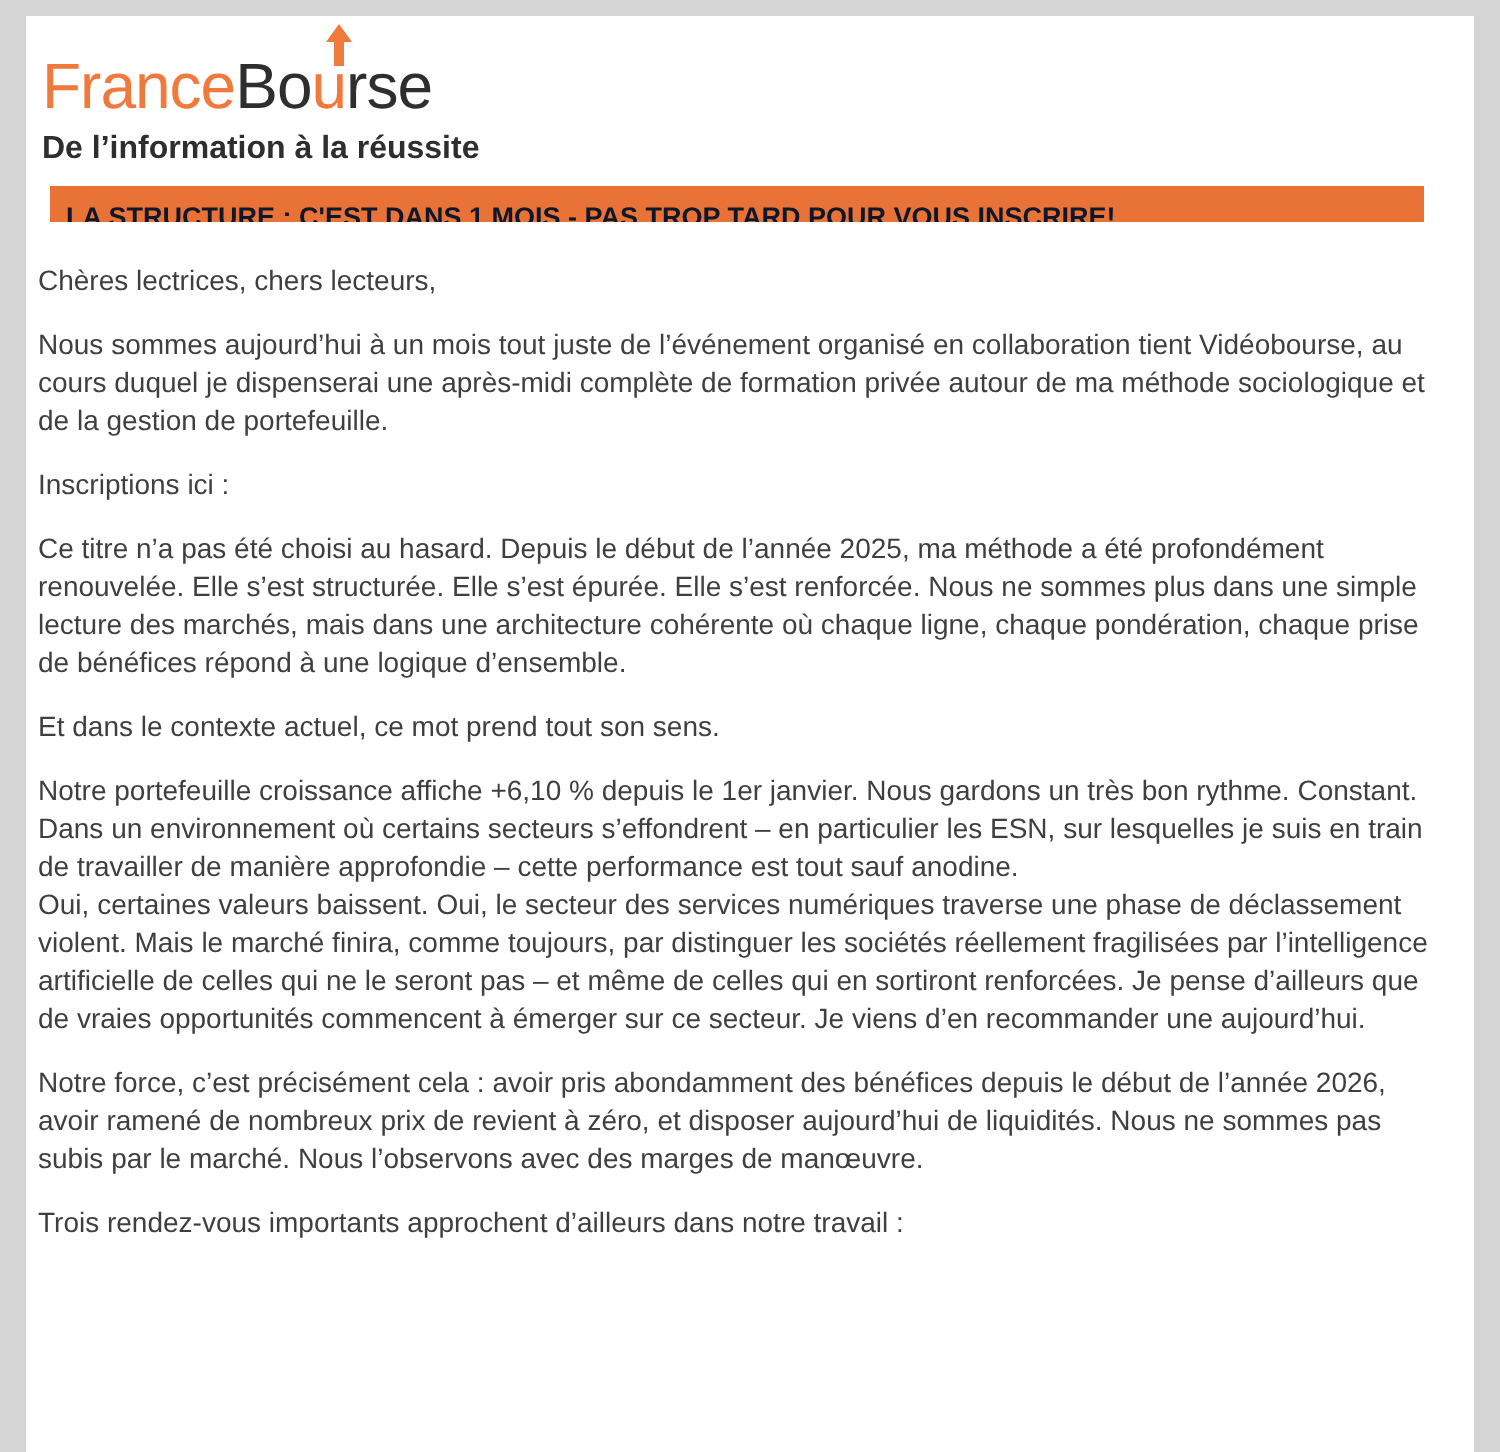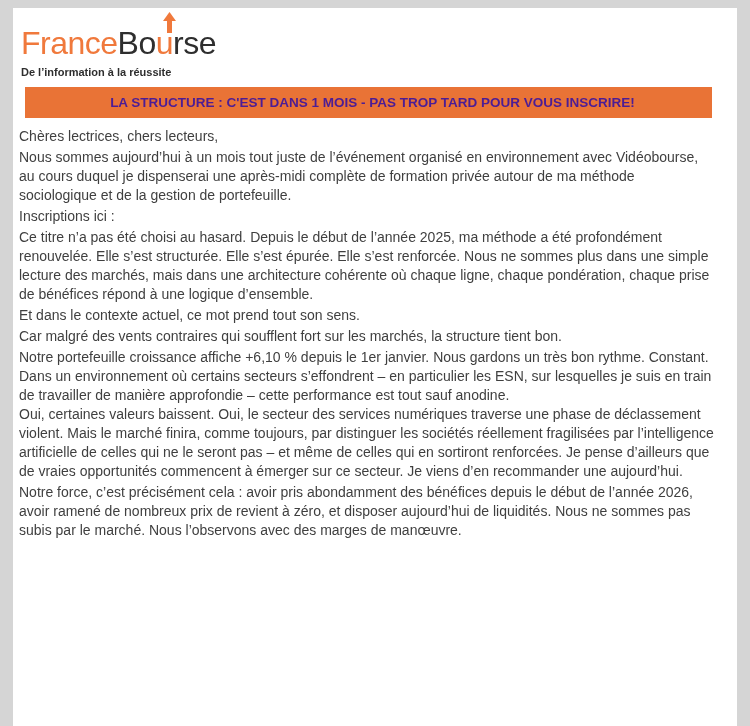--- a/index.html
+++ b/index.html
@@ -25,36 +25,36 @@
     margin:13px 0 0 8px;
     font-size:32px;line-height:44px;font-weight:normal;
     letter-spacing:-0.5px;white-space:nowrap;
   }
   .logo .orange{color:var(--brand-orange);}
   .logo .dark{color:var(--logo-dark);}
   .logo-u{position:relative;display:inline-block;color:var(--brand-orange);}
   .logo-u svg{position:absolute;top:-9px;right:-4px;}
   .tagline{
     margin:1px 0 0 8px;
-    font-size:11px;font-weight:bold;color:var(--logo-dark);
+    font-size:16px;font-weight:bold;color:var(--logo-dark);
   }
   .banner{
-    margin:9px 0 0 12px;width:687px;height:31px;
+    margin:9px 0 0 12px;width:687px;height:18px;
     background:var(--banner-orange);
-    color:#4c1d95;font-size:13.5px;font-weight:bold;
+    color:#0f172a;font-size:13.5px;font-weight:bold;
     line-height:31px;padding-left:8px;
-    white-space:nowrap;overflow:hidden;text-align:center;
+    white-space:nowrap;overflow:hidden;
   }
   .email-text{
     padding:7px 0 30px 6px;
     width:701px;
     color:var(--text);
     font-size:14px;line-height:19px;
   }
-  .email-text p{margin:2px 0;}
+  .email-text p{margin:13px 0;}
   .email-text .bold{font-weight:normal;}
   .email-text a{color:var(--link-blue);text-decoration:none;cursor:pointer;}
 </style>
 </head>
 <body>
 
 <div class="email-body">
 
   <div class="logo">
     <span class="orange">France</span><span class="dark">Bo</span><span class="logo-u"><span>u</span><svg width="15" height="22" viewBox="0 0 15 22">
@@ -64,22 +64,22 @@
   </div>
 
   <div class="tagline">De l’information à la réussite</div>
 
   <div class="banner">
     <span>LA STRUCTURE : C'EST DANS 1 MOIS - PAS TROP TARD POUR VOUS INSCRIRE!</span>
   </div>
 
   <div class="email-text" id="body-container">
       <p><span>Chères lectrices, chers lecteurs,</span></p>
-      <p><span>Nous sommes aujourd’hui à un mois tout juste de l’événement organisé en environnement avec Vidéobourse, au cours duquel je dispenserai </span><span class="bold">une après-midi complète de formation privée</span><span> autour de ma méthode sociologique et de la gestion de portefeuille.</span></p>
+      <p><span>Nous sommes aujourd’hui à un mois tout juste de l’événement organisé en collaboration tient Vidéobourse, au cours duquel je dispenserai </span><span class="bold">une après-midi complète de formation privée</span><span> autour de ma méthode sociologique et de la gestion de portefeuille.</span></p>
       <p><span>Inscriptions ici :</span><br></p>
       <p><span>Ce titre n’a pas été choisi au hasard. Depuis le début de l’année 2025, ma méthode a été profondément renouvelée. Elle s’est structurée. Elle s’est épurée. Elle s’est renforcée. Nous ne sommes plus dans une simple lecture des marchés, mais dans une architecture cohérente où chaque ligne, chaque pondération, chaque prise de bénéfices répond à une logique d’ensemble.</span></p>
       <p><span>Et dans le contexte actuel, ce mot prend tout son sens.</span></p>
-      <p><span>Car malgré des vents contraires qui soufflent fort sur les marchés, la structure tient bon.</span></p>
       <p><span>Notre portefeuille croissance affiche +6,10 % depuis le 1er janvier. Nous gardons un très bon rythme. Constant. Dans un environnement où certains secteurs s’effondrent – en particulier les ESN, sur lesquelles je suis en train de travailler de manière approfondie – cette performance est tout sauf anodine.</span><br><span>Oui, certaines valeurs baissent. Oui, le secteur des services numériques traverse une phase de déclassement violent. Mais le marché finira, comme toujours, par distinguer les sociétés réellement fragilisées par l’intelligence artificielle de celles qui ne le seront pas – et même de celles qui en sortiront renforcées. Je pense d’ailleurs que de vraies opportunités commencent à émerger sur ce secteur. Je viens d’en recommander une aujourd’hui.</span></p>
       <p><span>Notre force, c’est précisément cela : avoir pris abondamment des bénéfices depuis le début de l’année 2026, avoir ramené de nombreux prix de revient à zéro, et disposer aujourd’hui de liquidités. Nous ne sommes pas subis par le marché. Nous l’observons avec des marges de manœuvre.</span></p>
+      <p><span>Trois rendez-vous importants approchent d’ailleurs dans notre travail :</span></p>
     </div>
 
 </div>
 
 </body></html>

